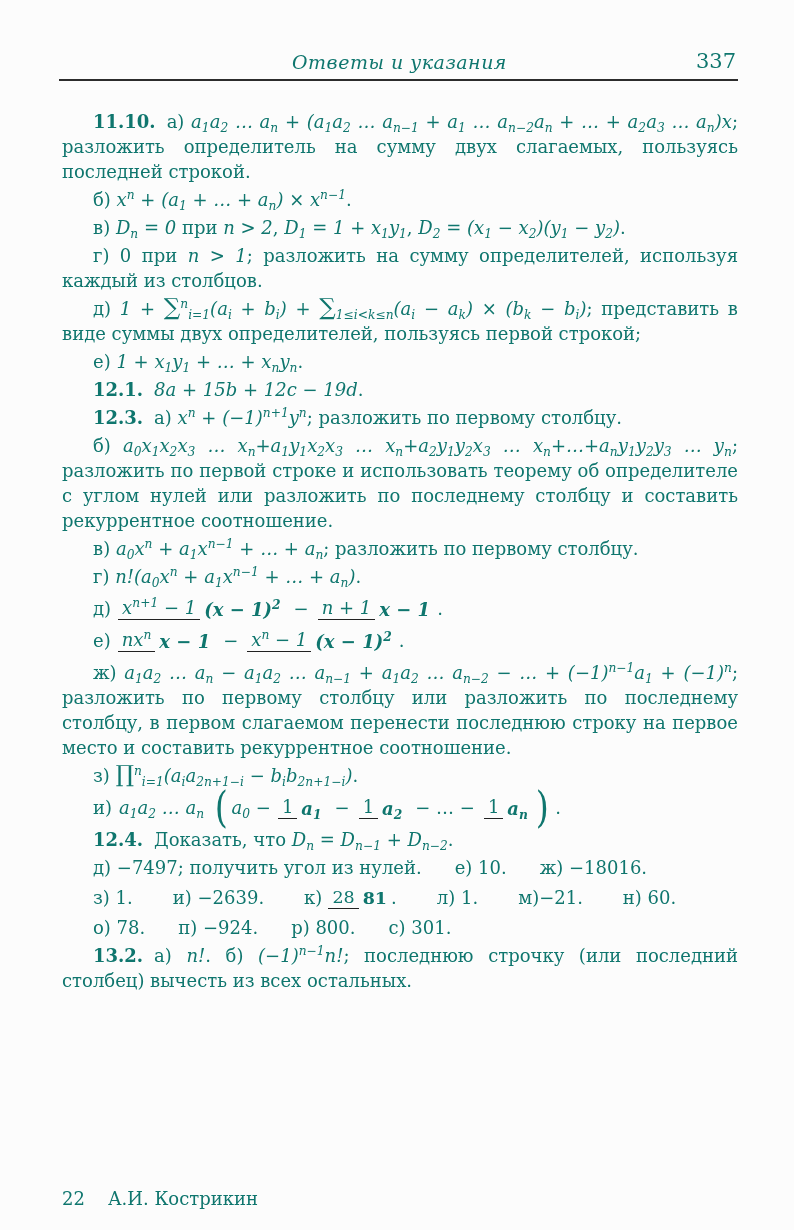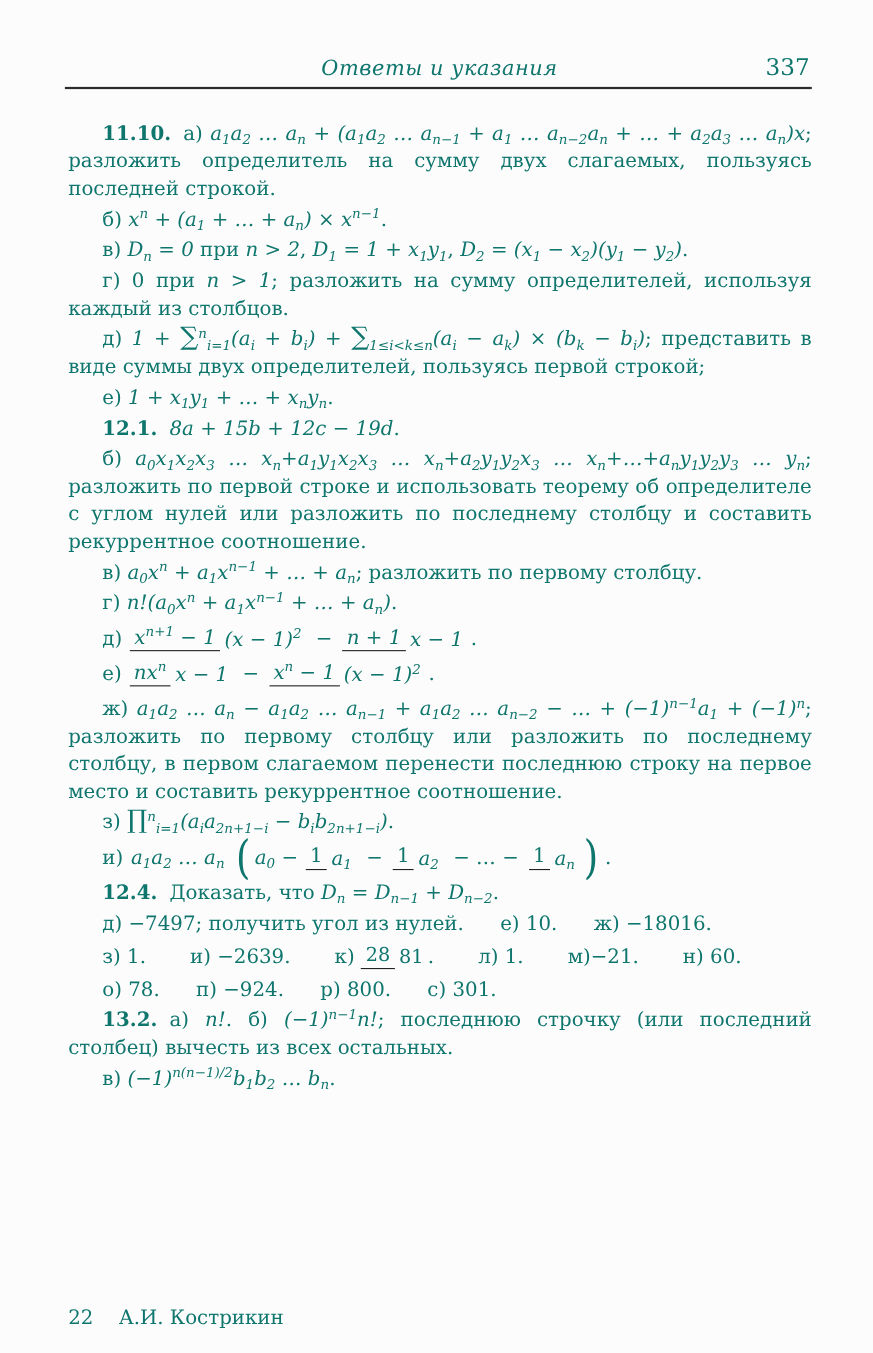--- a/index.html
+++ b/index.html
@@ -43,21 +43,21 @@
     padding-left:31px;text-indent:0 !important;
     margin:7px 0 !important;text-align:left;
   }
   .disp .lbl{margin-right:7px;white-space:nowrap;}
   .mop{margin:0 9px;white-space:nowrap;}
   .frac{
     display:inline-flex;flex-direction:row;align-items:center;
     vertical-align:middle;line-height:21px;
   }
   .frac .fnum{display:block;padding:0 4px 1px;border-bottom:1.5px solid #222;white-space:nowrap;}
-  .frac .fden{display:block;padding:1px 4px 0;white-space:nowrap;}
+  .frac .fden{display:block;padding:1px 4px 0;white-space:nowrap;font-weight:bold;}
   .bigp{font-size:42px;line-height:0;font-weight:normal;padding:0 2px;transform:scaleX(.8);}
   .endp{margin-left:3px;align-self:flex-end;}
   
   .rowp .gi{margin-right:44px;}
   .rowp .gi.sm{margin-right:33px;}
   .rowfrac{display:flex;text-indent:0 !important;padding-left:31px;margin:5px 0 !important;}
   .rowfrac .gi{margin-right:40px;white-space:nowrap;}
   .rowfrac .kgroup{display:inline-flex;align-items:center;margin-right:40px;}
   .rowfrac .kgroup .lbl{margin-right:6px;}
   .rowfrac .frac{font-size:17.5px;line-height:20px;}
@@ -85,20 +85,21 @@
 
     <p><span><span>г) 0 при </span><span class="mi">n &gt; 1</span><span>; разложить на сумму определителей, используя каждый из столбцов.</span></span></p>
 
     <p><span><span>д) </span><span class="mi">1 + </span><span class="mi bigop">∑</span><sup class="mi">n</sup><sub class="mi">i=1</sub><span class="mi">(a</span><sub class="mi">i</sub><span class="mi"> + b</span><sub class="mi">i</sub><span class="mi">) + </span><span class="mi bigop">∑</span><sub class="mi">1≤i&lt;k≤n</sub><span class="mi">(a</span><sub class="mi">i</sub><span class="mi"> − a</span><sub class="mi">k</sub><span class="mi">) × (b</span><sub class="mi">k</sub><span class="mi"> − b</span><sub class="mi">i</sub><span class="mi">)</span><span>; представить в виде суммы двух определителей, пользуясь первой строкой;</span></span></p>
 
     <p><span><span>е) </span><span class="mi">1 + x</span><sub class="mi">1</sub><span class="mi">y</span><sub class="mi">1</sub><span class="mi"> + … + x</span><sub class="mi">n</sub><span class="mi">y</span><sub class="mi">n</sub><span>.</span></span></p>
 
     <p><b class="pnum"><span>12.1.</span></b><span><span class="mi">8a + 15b + 12c − 19d</span><span>.</span></span></p>
 
 
+    <p><b class="pnum"><span>12.3.</span></b><span><span>а) </span><span class="mi">x</span><sup class="mi">n</sup><span class="mi"> + (−1)</span><sup class="mi">n+1</sup><span class="mi">y</span><sup class="mi">n</sup><span>; разложить по первому столбцу.</span></span></p>
 
     <p><span><span>б) </span><span class="mi">a</span><sub class="mi">0</sub><span class="mi">x</span><sub class="mi">1</sub><span class="mi">x</span><sub class="mi">2</sub><span class="mi">x</span><sub class="mi">3</sub><span class="mi"> … x</span><sub class="mi">n</sub><span class="mi">+a</span><sub class="mi">1</sub><span class="mi">y</span><sub class="mi">1</sub><span class="mi">x</span><sub class="mi">2</sub><span class="mi">x</span><sub class="mi">3</sub><span class="mi"> … x</span><sub class="mi">n</sub><span class="mi">+a</span><sub class="mi">2</sub><span class="mi">y</span><sub class="mi">1</sub><span class="mi">y</span><sub class="mi">2</sub><span class="mi">x</span><sub class="mi">3</sub><span class="mi"> … x</span><sub class="mi">n</sub><span class="mi">+…+a</span><sub class="mi">n</sub><span class="mi">y</span><sub class="mi">1</sub><span class="mi">y</span><sub class="mi">2</sub><span class="mi">y</span><sub class="mi">3</sub><span class="mi"> … y</span><sub class="mi">n</sub><span>; разложить по первой строке и использовать теорему об определителе с углом нулей или разложить по последнему столбцу и составить рекуррентное соотношение.</span></span></p>
 
     <p><span><span>в) </span><span class="mi">a</span><sub class="mi">0</sub><span class="mi">x</span><sup class="mi">n</sup><span class="mi"> + a</span><sub class="mi">1</sub><span class="mi">x</span><sup class="mi">n−1</sup><span class="mi"> + … + a</span><sub class="mi">n</sub><span>; разложить по первому столбцу.</span></span></p>
 
     <p><span><span>г) </span><span class="mi">n!(a</span><sub class="mi">0</sub><span class="mi">x</span><sup class="mi">n</sup><span class="mi"> + a</span><sub class="mi">1</sub><span class="mi">x</span><sup class="mi">n−1</sup><span class="mi"> + … + a</span><sub class="mi">n</sub><span class="mi">)</span><span>.</span></span></p>
 
     <p class="disp">
       <span class="lbl"><span>д)</span></span>
       <span class="frac">
@@ -172,21 +173,20 @@
       </span>
       <span class="gi"><span>л) 1.</span></span>
       <span class="gi"><span>м)−21.</span></span>
       <span><span>н) 60.</span></span>
     </p>
 
     <p class="rowp"><span class="gi sm"><span>о) 78.</span></span><span class="gi sm"><span>п) −924.</span></span><span class="gi sm"><span>р) 800.</span></span><span><span>с) 301.</span></span></p>
 
     <p><b class="pnum"><span>13.2.</span></b><span><span>а) </span><span class="mi">n!</span><span>. б) </span><span class="mi">(−1)</span><sup class="mi">n−1</sup><span class="mi">n!</span><span>; последнюю строчку (или последний столбец) вычесть из всех остальных.</span></span></p>
 
-    <p><span><span>в) </span><span class="mi">(−1)</span><sup class="mi">n(n−1)/2</sup><span class="mi">b</span><sub class="mi">1</sub><span class="mi">b</span><sub class="mi">2</sub><span class="mi"> … b</span><sub class="mi">n</sub><span>.</span></span></p>
 
   </div>
 
   <div class="footer">
     <span class="sig"><span>22</span></span><span><span>А.И. Кострикин</span></span>
   </div>
 
 </div>
 
 </body></html>

